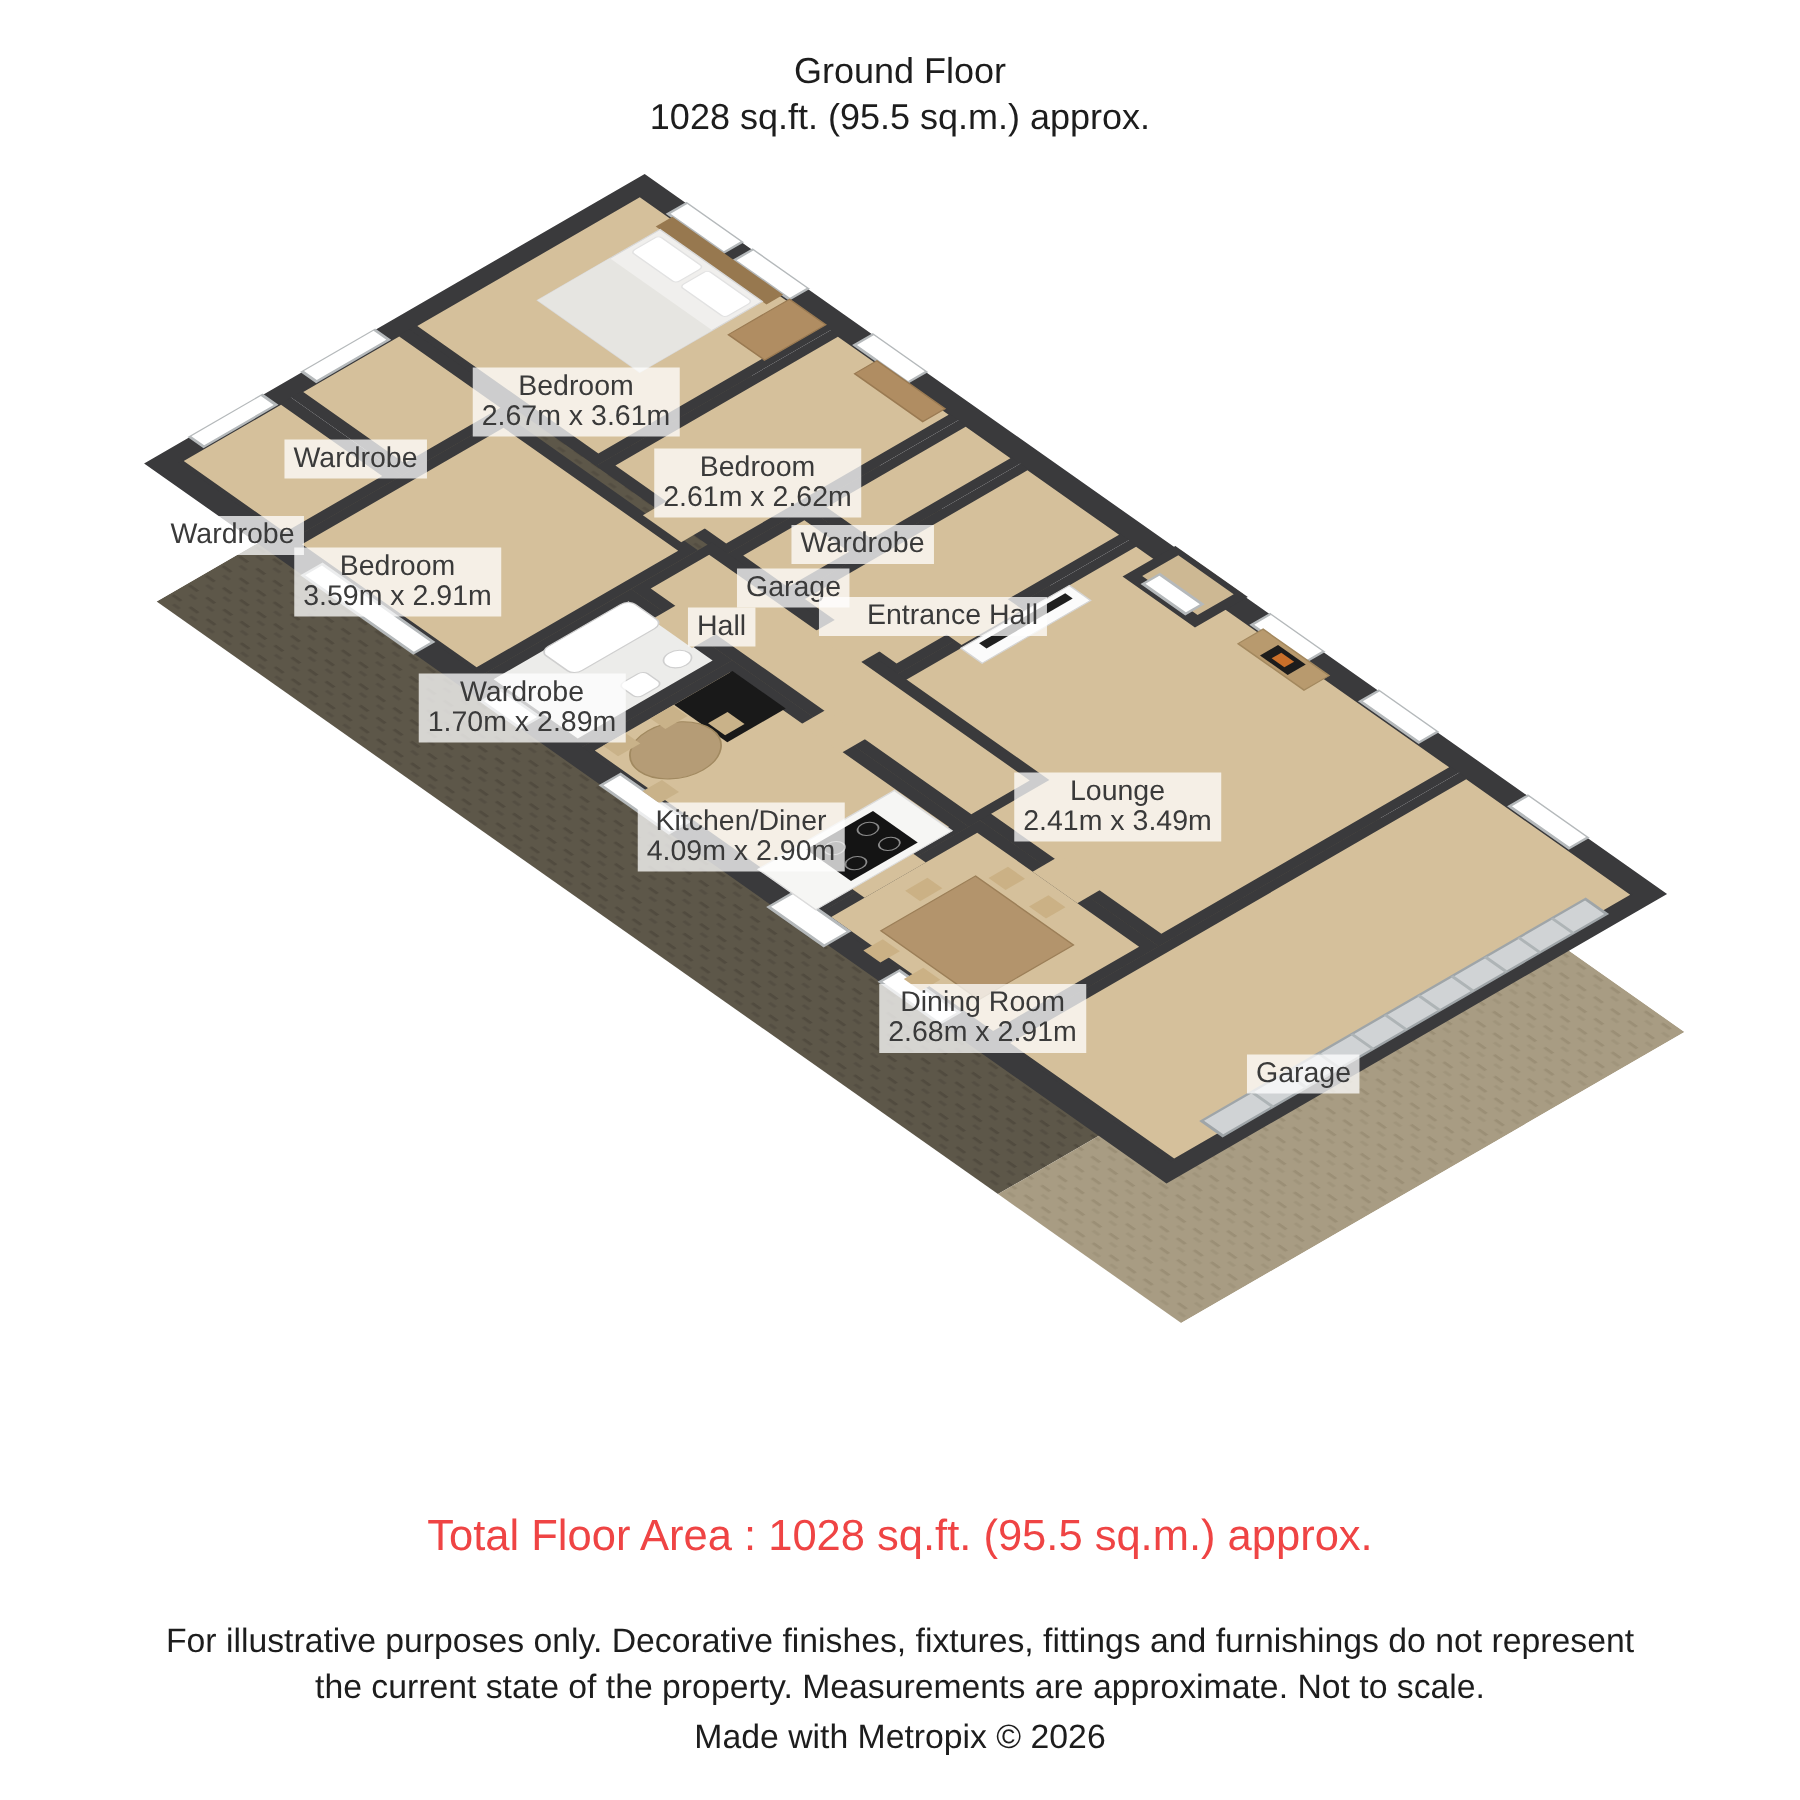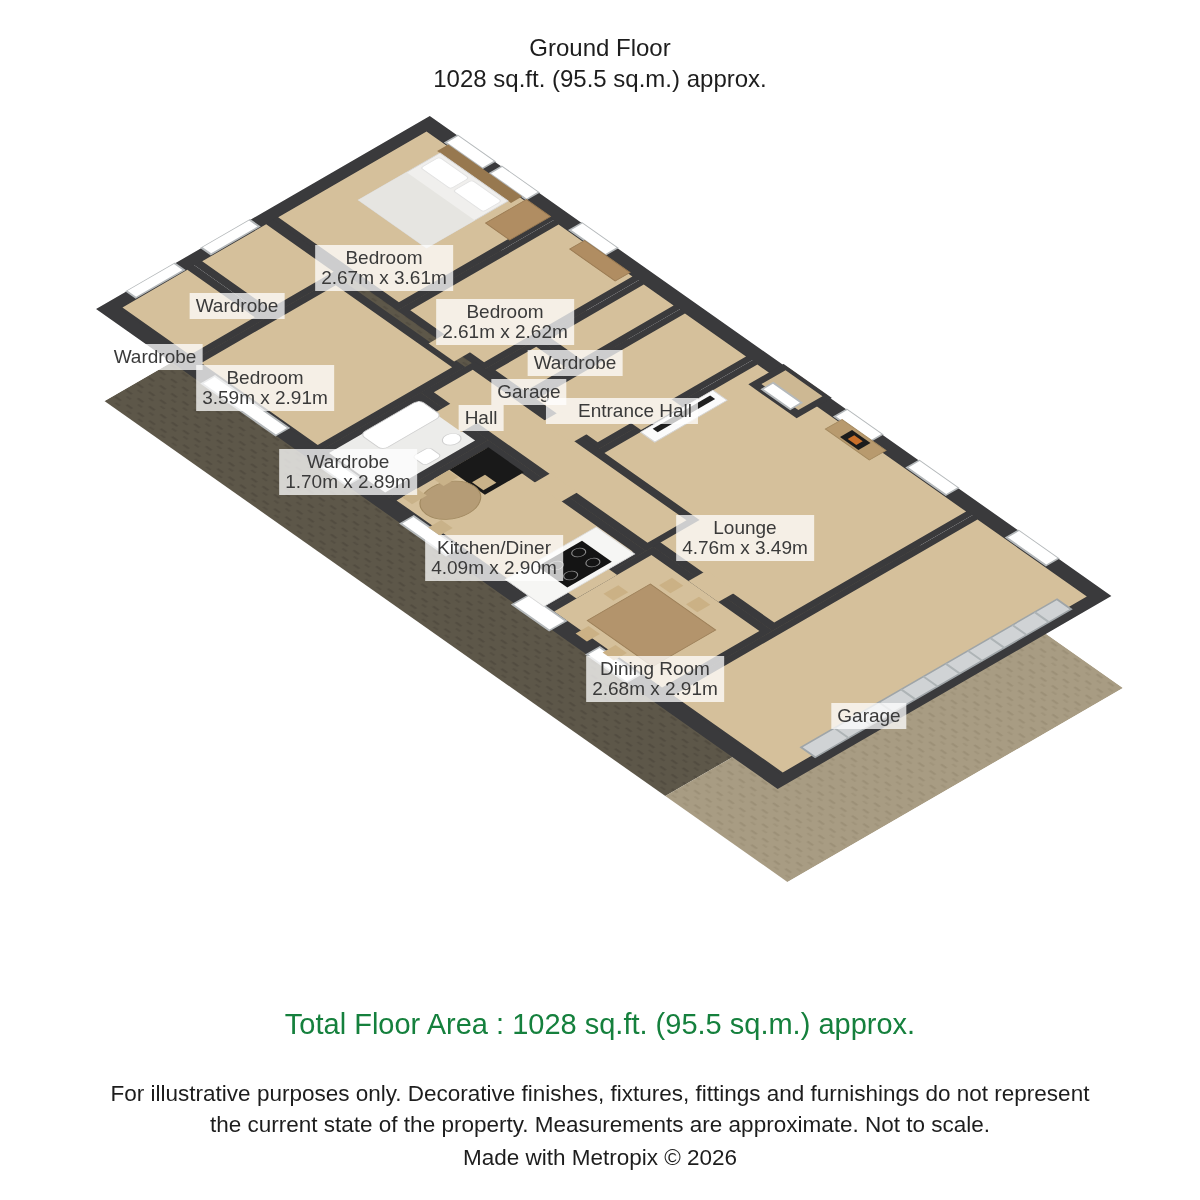--- a/index.html
+++ b/index.html
@@ -17,21 +17,21 @@
   
   #labels{position:absolute;left:0;top:0;width:1200px;height:1200px;z-index:5;pointer-events:none;margin-top:22px;}
   .room-label{
     position:absolute;transform:translate(-50%,-50%);
     background:rgba(255,255,255,0.75);color:#3a3a3a;
     font-size:19px;line-height:20px;text-align:center;
     padding:3px 6px;white-space:nowrap;
   }
   
   #total-area{position:absolute;top:1008px;left:0;width:1200px;text-align:center;
-    font-size:29px;color:#15803d;}
+    font-size:29px;color:#ef4444;}
   #disclaimer{position:absolute;top:1078px;left:95px;width:1010px;text-align:center;
     font-size:22.5px;line-height:31px;color:#1d1d1d;}
   #credit{position:absolute;top:1145px;left:0;width:1200px;text-align:center;
     font-size:22.5px;color:#1d1d1d;}
 </style>
 </head>
 <body>
 
 <div id="stage">
 
@@ -192,21 +192,21 @@
       <div class="room-label" style="left: 348px; top: 450px;">
         <div>Wardrobe</div>
         <div>1.70m x 2.89m</div>
       </div>
       <div class="room-label" style="left: 494px; top: 536px;">
         <div>Kitchen/Diner</div>
         <div>4.09m x 2.90m</div>
       </div>
       <div class="room-label" style="left: 745px; top: 516px;">
         <div>Lounge</div>
-        <div>4.76m x 3.49m</div>
+        <div>2.41m x 3.49m</div>
       </div>
       <div class="room-label" style="left: 655px; top: 657px;">
         <div>Dining Room</div>
         <div>2.68m x 2.91m</div>
       </div>
       <div class="room-label" style="left: 869px; top: 694px;">
         <div>Garage</div>
       </div>
     </div>
 

